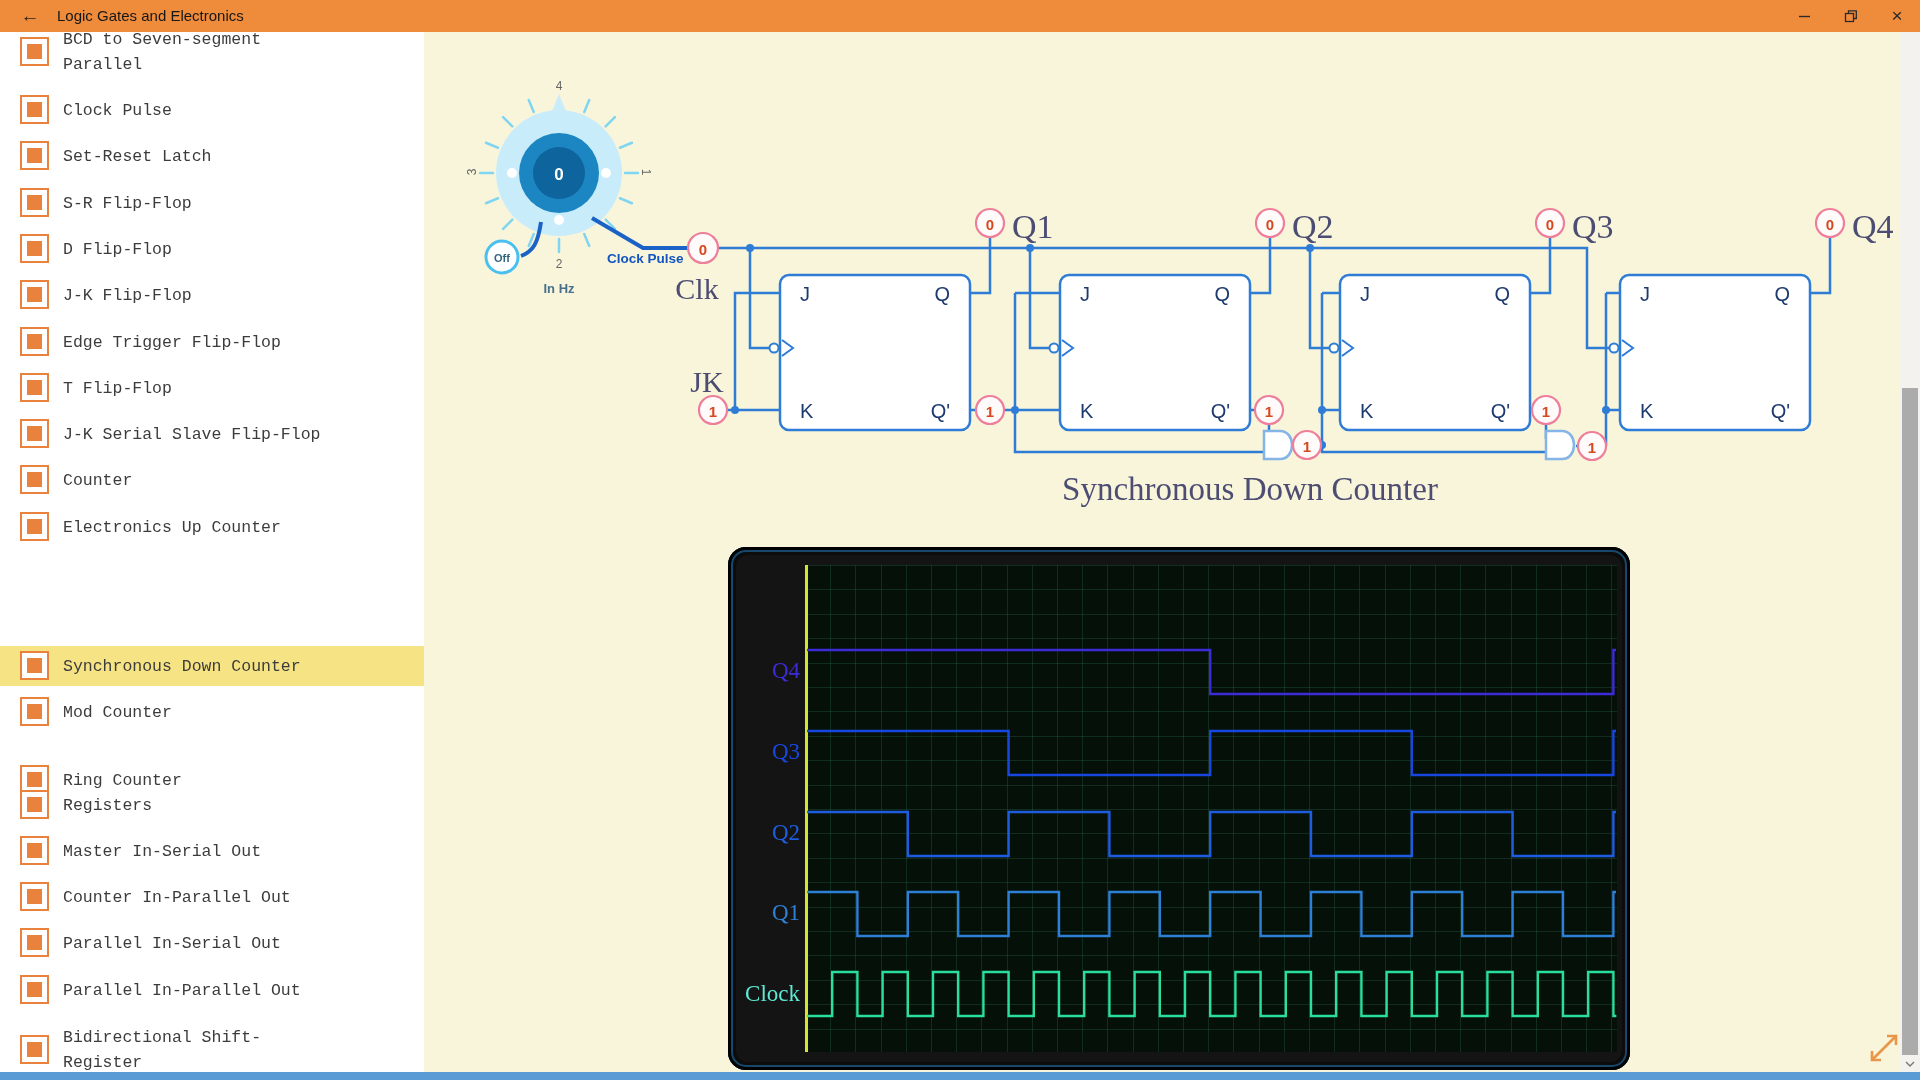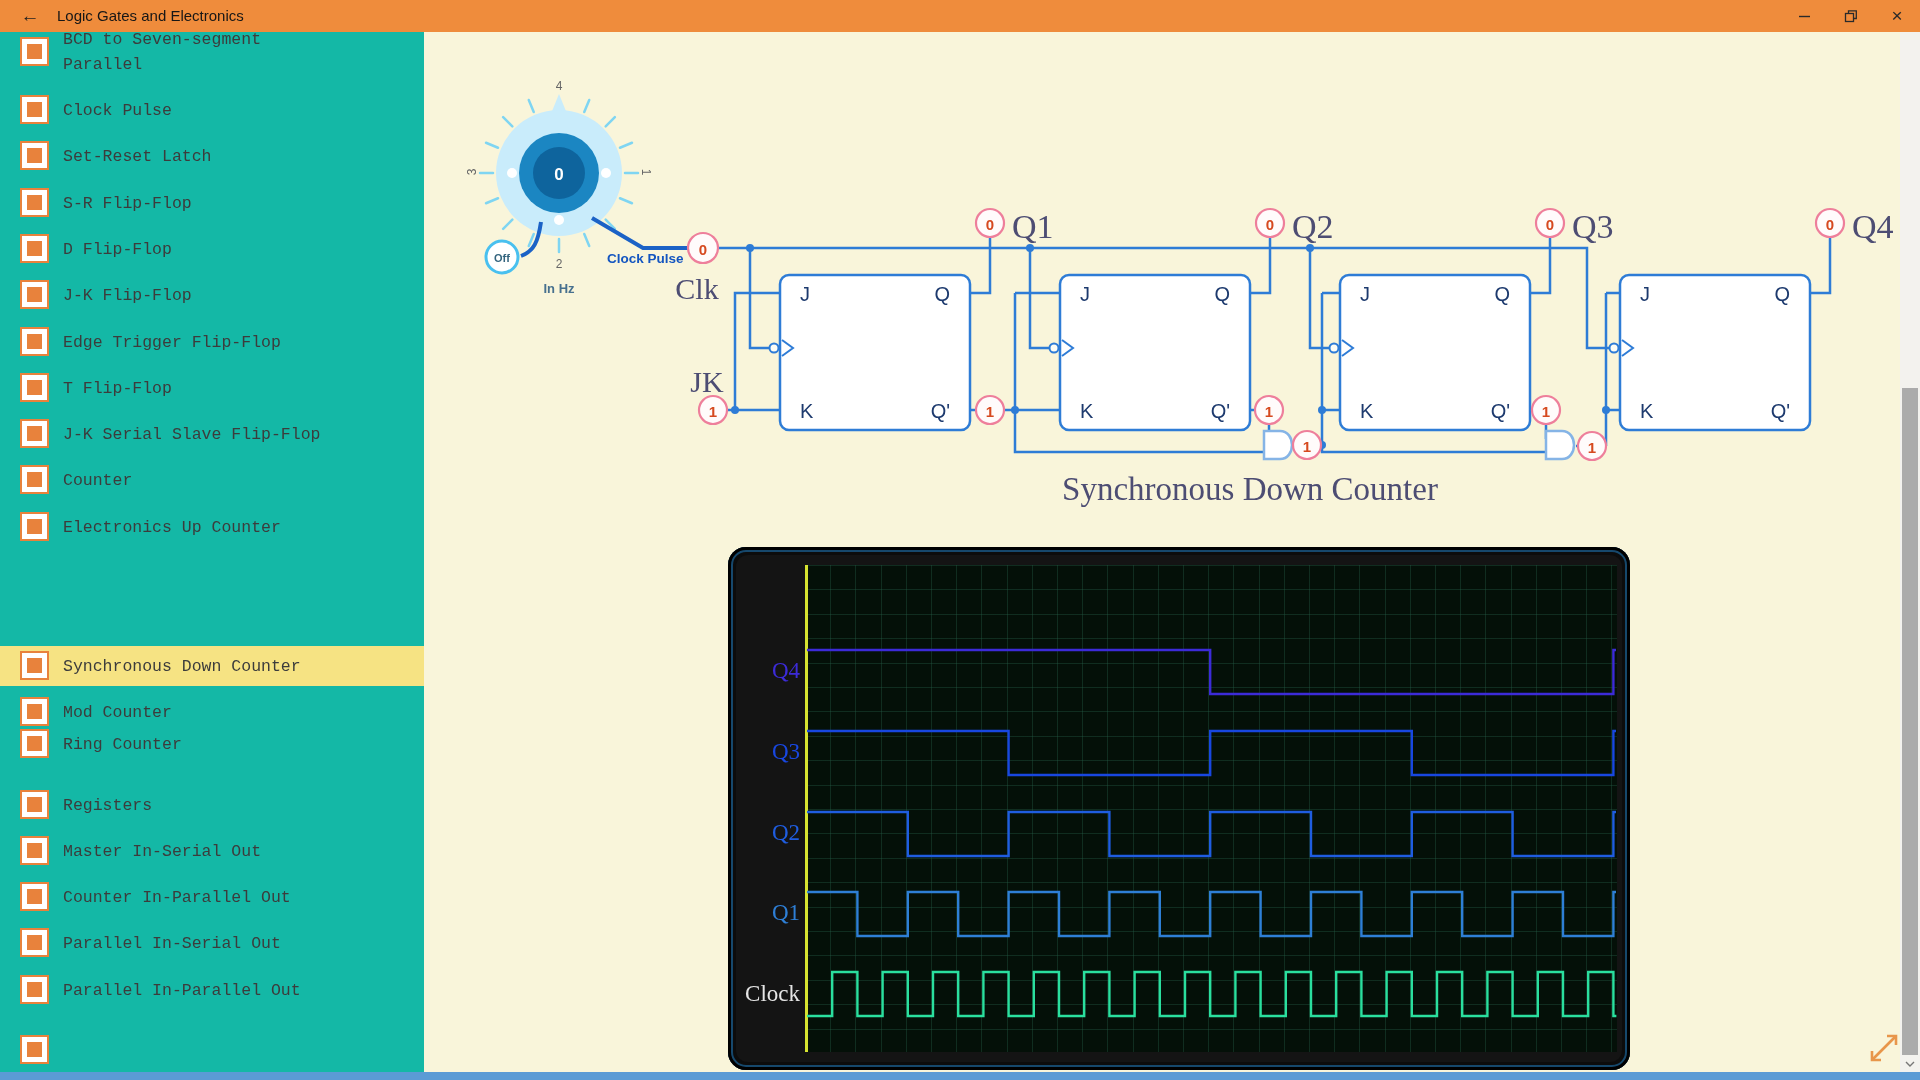--- a/index.html
+++ b/index.html
@@ -7,21 +7,21 @@
   body{position:relative;font-family:"Liberation Sans",sans-serif;background:#f9f5da}
 
   
   .titlebar{position:absolute;left:0;top:0;width:1920px;height:32px;background:#ef8c3c;display:flex;align-items:center;z-index:50}
   .back-btn{position:absolute;left:16px;top:4px;width:28px;height:24px;font-size:19px;color:#1e1e1e;text-align:center;line-height:24px;cursor:pointer}
   .tb-title{position:absolute;left:57px;top:0;height:32px;line-height:32px;font-size:15px;color:#161616}
   .winbtn{position:absolute;top:0;width:46px;height:32px;display:flex;align-items:center;justify-content:center;color:#2a2a2a;cursor:pointer}
   .winbtn.min{right:92px}.winbtn.res{right:46px}.winbtn.cls{right:0;font-size:19px}
 
   
-  .sidebar{position:absolute;left:0;top:32px;width:424px;height:1040px;background:#14b8a6;overflow:hidden;z-index:10}
+  .sidebar{position:absolute;left:0;top:32px;width:424px;height:1040px;background:#ffffff;overflow:hidden;z-index:10}
   .side-row{position:absolute;left:0;width:424px;cursor:pointer}
   .side-row .hl{position:absolute;left:0;top:0;width:424px;height:100%;background:transparent}
   .side-row.selected .hl{background:#f6e383}
   .chk{position:absolute;left:20px;width:29px;height:29px;border:2px solid #e8823c;background:#fff}
   .chk .in{position:absolute;left:5px;top:5px;width:15px;height:15px;background:#e8823c}
   .side-label{position:absolute;left:63px;font-family:"Liberation Mono","DejaVu Sans Mono",monospace;font-size:16.5px;color:#3c3c3c;white-space:pre;line-height:25px}
 
   
   .main{position:absolute;left:424px;top:32px;right:20px;bottom:8px;background:#f9f5da}
   svg text{user-select:none}
@@ -155,21 +155,21 @@
       </div>
       <div class="side-label" style="top:8px">Synchronous Down Counter</div>
     </div>
     <div class="side-row" style="top:659.9px;height:40px">
       <div class="hl"></div>
       <div class="chk" style="top:5px">
         <div class="in"></div>
       </div>
       <div class="side-label" style="top:8px">Mod Counter</div>
     </div>
-    <div class="side-row" style="top:692px;height:40px">
+    <div class="side-row" style="top:728px;height:40px">
       <div class="hl"></div>
       <div class="chk" style="top:5px">
         <div class="in"></div>
       </div>
       <div class="side-label" style="top:8px">Ring Counter</div>
     </div>
     <div class="side-row" style="top:752.5px;height:40px">
       <div class="hl"></div>
       <div class="chk" style="top:5px">
         <div class="in"></div>
@@ -202,20 +202,21 @@
       <div class="chk" style="top:5px">
         <div class="in"></div>
       </div>
       <div class="side-label" style="top:8px">Parallel In-Parallel Out</div>
     </div>
     <div class="side-row" style="top:990px;height:56px">
       <div class="hl"></div>
       <div class="chk" style="top:13px">
         <div class="in"></div>
       </div>
+      <div class="side-label" style="top:3px"><div>Bidirectional Shift-</div><div>Register</div></div>
     </div>
   </div>
 
 <div class="main"></div>
 
 <svg class="circuit-svg" id="circuit" viewBox="0 0 1920 1080">
 
   <g style="pointer-events:auto">
     <g id="dial-ticks">
         <line x1="625" y1="173" x2="638" y2="173" stroke="#7fd5f2" stroke-width="2.5" stroke-linecap="round"></line>
@@ -388,21 +389,21 @@
           <polyline points="2,166 203.6,166 203.6,210 405.2,210 405.2,166 606.8,166 606.8,210 808.4,210 808.4,166 811,166" fill="none" stroke="#1847e0" stroke-width="2.4"></polyline>
           <polyline points="2,247 102.8,247 102.8,291 203.6,291 203.6,247 304.4,247 304.4,291 405.2,291 405.2,247 506,247 506,291 606.8,291 606.8,247 707.6,247 707.6,291 808.4,291 808.4,247 811,247" fill="none" stroke="#1f5de0" stroke-width="2.4"></polyline>
           <polyline points="2,327 52.4,327 52.4,371 102.8,371 102.8,327 153.2,327 153.2,371 203.6,371 203.6,327 254,327 254,371 304.4,371 304.4,327 354.8,327 354.8,371 405.2,371 405.2,327 455.59999999999997,327 455.59999999999997,371 506,371 506,327 556.4,327 556.4,371 606.8,371 606.8,327 657.1999999999999,327 657.1999999999999,371 707.6,371 707.6,327 758,327 758,371 808.4,371 808.4,327 811,327" fill="none" stroke="#2e7fd6" stroke-width="2.4"></polyline>
           <polyline points="2,451 27.2,451 27.2,407 52.4,407 52.4,451 77.6,451 77.6,407 102.8,407 102.8,451 128,451 128,407 153.2,407 153.2,451 178.39999999999998,451 178.39999999999998,407 203.6,407 203.6,451 228.79999999999998,451 228.79999999999998,407 254,407 254,451 279.2,451 279.2,407 304.4,407 304.4,451 329.59999999999997,451 329.59999999999997,407 354.79999999999995,407 354.79999999999995,451 380,451 380,407 405.2,407 405.2,451 430.4,451 430.4,407 455.59999999999997,407 455.59999999999997,451 480.79999999999995,451 480.79999999999995,407 505.99999999999994,407 505.99999999999994,451 531.2,451 531.2,407 556.4,407 556.4,451 581.6,451 581.6,407 606.8,407 606.8,451 632,451 632,407 657.1999999999999,407 657.1999999999999,451 682.4,451 682.4,407 707.5999999999999,407 707.5999999999999,451 732.8000000000001,451 732.8000000000001,407 758,407 758,451 783.2,451 783.2,407 808.4,407 808.4,451 811.4,451" fill="none" stroke="#2adf9e" stroke-width="2.4"></polyline>
         </svg>
     </div>
   <div class="ch-label" style="top:103px;color:#3c2bd8">Q4</div>
       <div class="ch-label" style="top:184px;color:#1847e0">Q3</div>
       <div class="ch-label" style="top:265px;color:#1f5de0">Q2</div>
       <div class="ch-label" style="top:345px;color:#2e7fd6">Q1</div>
-      <div class="ch-label" style="top:426px;color:#e5e5e5">Clock</div>
+      <div class="ch-label" style="top:426px;color:#5eead4">Clock</div>
     </div>
 </div>
 
 <svg class="expand" viewBox="0 0 40 40">
   <line x1="8" y1="34" x2="32" y2="10" stroke="#e8964a" stroke-width="2.6"></line>
   <polyline points="8,25 8,34 17,34" fill="none" stroke="#e8964a" stroke-width="2.6"></polyline>
   <polyline points="23,10 32,10 32,19" fill="none" stroke="#e8964a" stroke-width="2.6"></polyline>
 </svg>
 
 <div class="sb-track">

